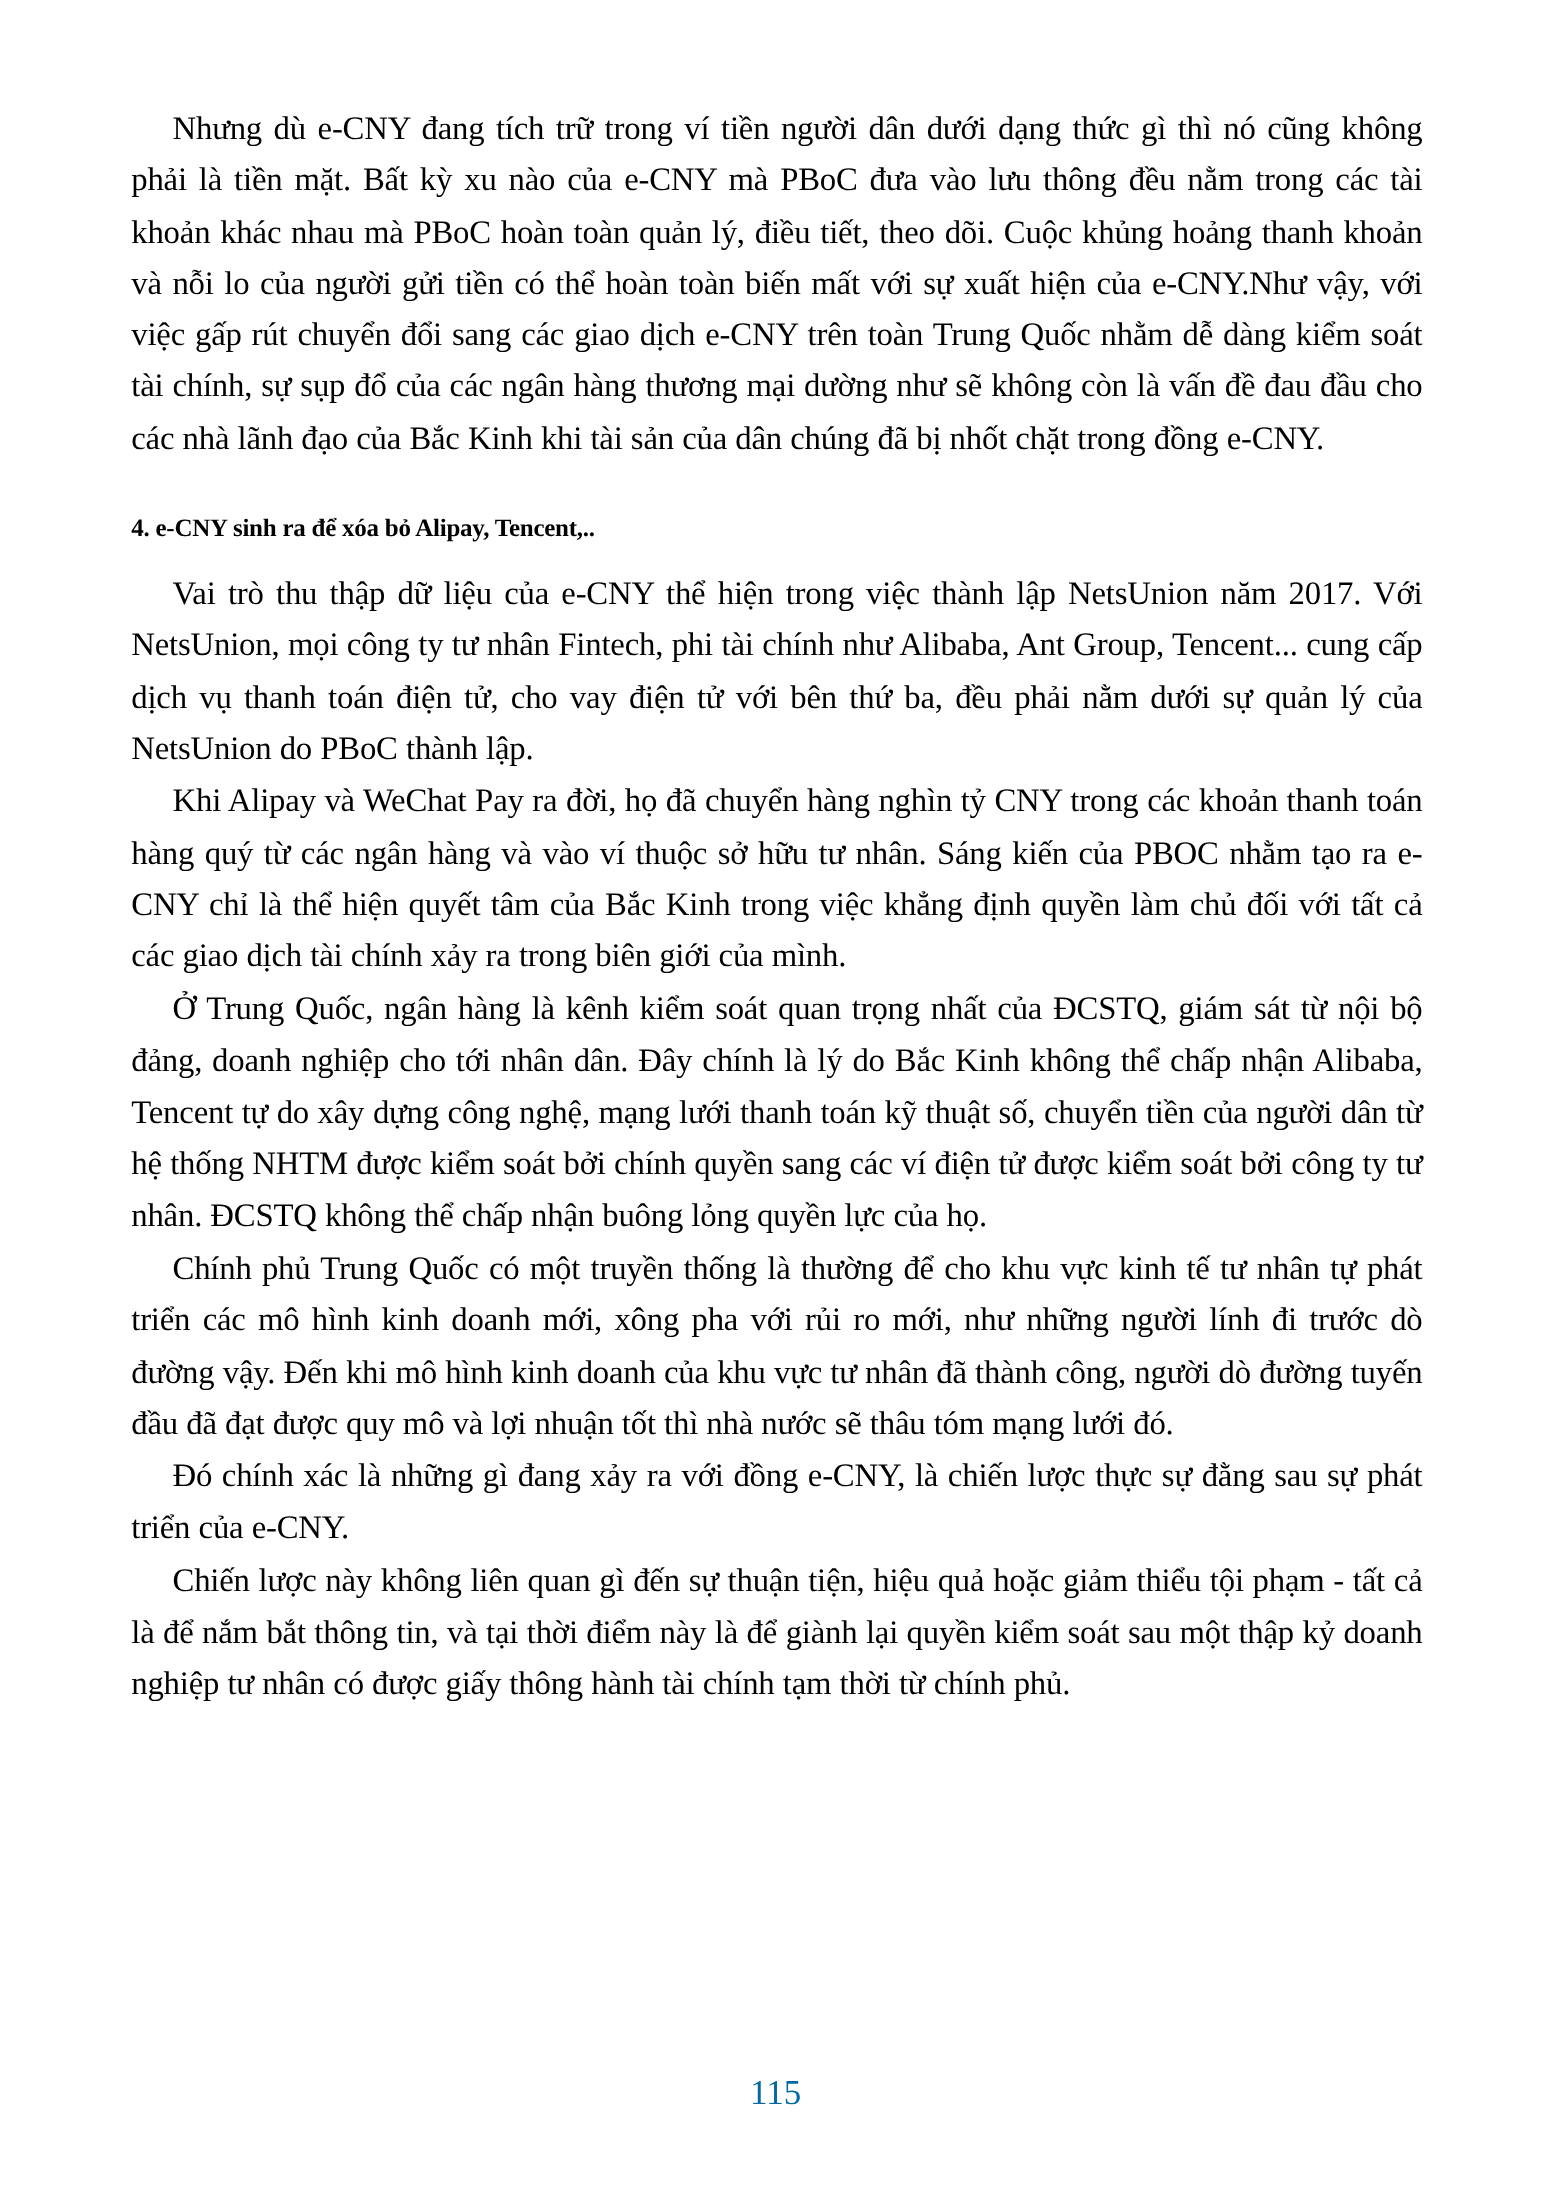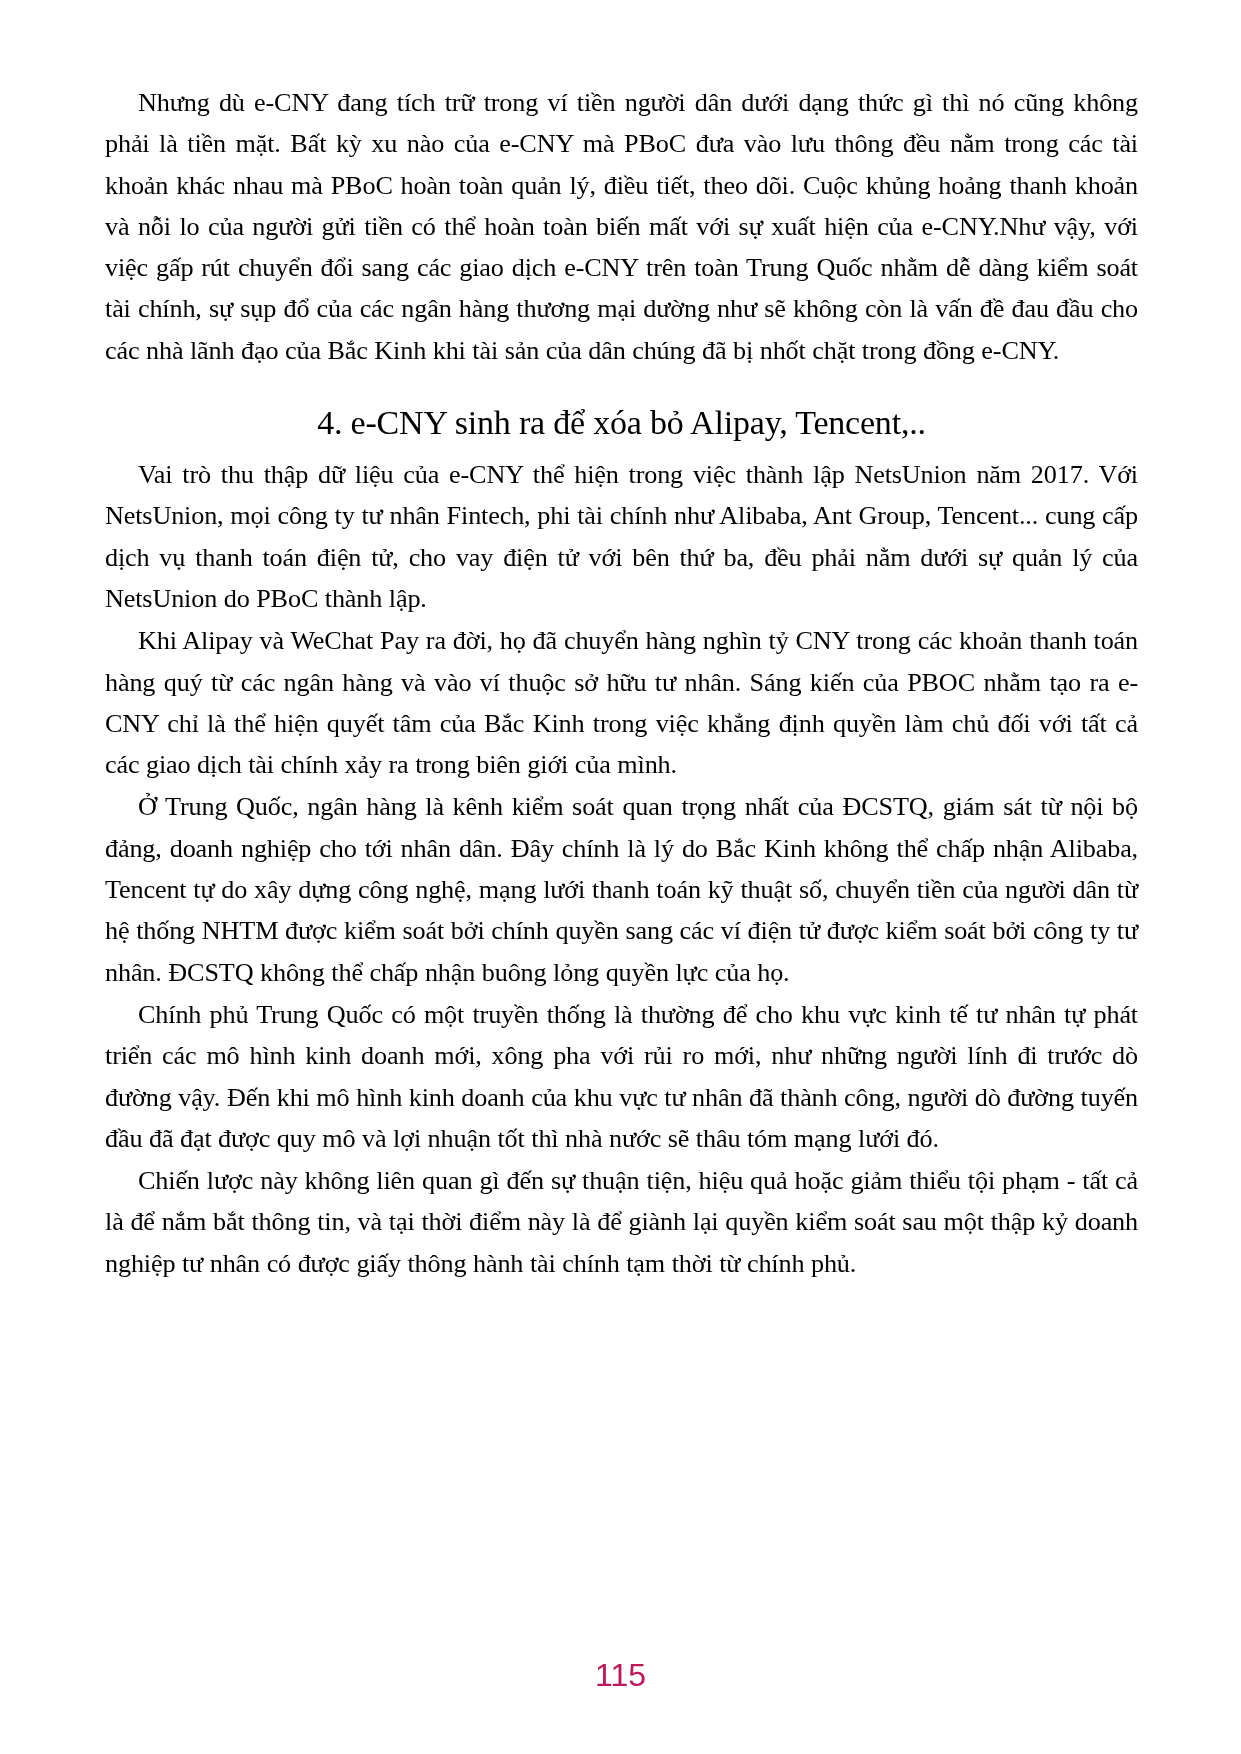--- a/index.html
+++ b/index.html
@@ -38,37 +38,37 @@
     letter-spacing: -0.15px;
     word-spacing: 0.2px;
     -webkit-hyphens: none;
     hyphens: none;
   }
   p.para + p.para {
     margin-top: 1px;
   }
   h2.section-heading {
     margin: 34px 0 13px 0;
-    font-size: 34px;
+    font-size: 20px;
     line-height: 36px;
-    font-weight: normal;
-    text-align: center;
+    font-weight: bold;
+    text-align: left;
     text-indent: 0;
     letter-spacing: -0.2px;
   }
   .page-number {
     position: absolute;
     left: 0;
     top: 1660px;
     width: 1241px;
     text-align: center;
-    font-size: 32px;
+    font-size: 28px;
     line-height: 30px;
-    font-family: Liberation Sans, sans-serif;
-    color: #be185d;
+    font-family: Liberation Serif, serif;
+    color: #0369a1;
   }
 </style>
 </head>
 <body>
 
 <div class="page">
 
   <div class="content">
 
     <p class="para">Nhưng dù e-CNY đang tích trữ trong ví tiền người dân dưới dạng thức gì thì nó cũng không phải là tiền mặt. Bất kỳ xu nào của e-CNY mà PBoC đưa vào lưu thông đều nằm trong các tài khoản khác nhau mà PBoC hoàn toàn quản lý, điều tiết, theo dõi. Cuộc khủng hoảng thanh khoản và nỗi lo của người gửi tiền có thể hoàn toàn biến mất với sự xuất hiện của e-CNY.Như vậy, với việc gấp rút chuyển đổi sang các giao dịch e-CNY trên toàn Trung Quốc nhằm dễ dàng kiểm soát tài chính, sự sụp đổ của các ngân hàng thương mại dường như sẽ không còn là vấn đề đau đầu cho các nhà lãnh đạo của Bắc Kinh khi tài sản của dân chúng đã bị nhốt chặt trong đồng e-CNY.</p>
@@ -77,20 +77,21 @@
     <h2 class="section-heading">4. e-CNY sinh ra để xóa bỏ Alipay, Tencent,..</h2>
 
     <p class="para">Vai trò thu thập dữ liệu của e-CNY thể hiện trong việc thành lập NetsUnion năm 2017. Với NetsUnion, mọi công ty tư nhân Fintech, phi tài chính như Alibaba, Ant Group, Tencent... cung cấp dịch vụ thanh toán điện tử, cho vay điện tử với bên thứ ba, đều phải nằm dưới sự quản lý của NetsUnion do PBoC thành lập.</p>
 
     <p class="para">Khi Alipay và WeChat Pay ra đời, họ đã chuyển hàng nghìn tỷ CNY trong các khoản thanh toán hàng quý từ các ngân hàng và vào ví thuộc sở hữu tư nhân. Sáng kiến của PBOC nhằm tạo ra e-CNY chỉ là thể hiện quyết tâm của Bắc Kinh trong việc khẳng định quyền làm chủ đối với tất cả các giao dịch tài chính xảy ra trong biên giới của mình.</p>
 
     <p class="para">Ở Trung Quốc, ngân hàng là kênh kiểm soát quan trọng nhất của ĐCSTQ, giám sát từ nội bộ đảng, doanh nghiệp cho tới nhân dân. Đây chính là lý do Bắc Kinh không thể chấp nhận Alibaba, Tencent tự do xây dựng công nghệ, mạng lưới thanh toán kỹ thuật số, chuyển tiền của người dân từ hệ thống NHTM được kiểm soát bởi chính quyền sang các ví điện tử được kiểm soát bởi công ty tư nhân. ĐCSTQ không thể chấp nhận buông lỏng quyền lực của họ.</p>
 
     <p class="para">Chính phủ Trung Quốc có một truyền thống là thường để cho khu vực kinh tế tư nhân tự phát triển các mô hình kinh doanh mới, xông pha với rủi ro mới, như những người lính đi trước dò đường vậy. Đến khi mô hình kinh doanh của khu vực tư nhân đã thành công, người dò đường tuyến đầu đã đạt được quy mô và lợi nhuận tốt thì nhà nước sẽ thâu tóm mạng lưới đó.</p>
 
+    <p class="para">Đó chính xác là những gì đang xảy ra với đồng e-CNY, là chiến lược thực sự đằng sau sự phát triển của e-CNY.</p>
 
     <p class="para">Chiến lược này không liên quan gì đến sự thuận tiện, hiệu quả hoặc giảm thiểu tội phạm - tất cả là để nắm bắt thông tin, và tại thời điểm này là để giành lại quyền kiểm soát sau một thập kỷ doanh nghiệp tư nhân có được giấy thông hành tài chính tạm thời từ chính phủ.</p>
 
   </div>
 
   <div class="page-number">115</div>
 
 </div>
 
 </body></html>

